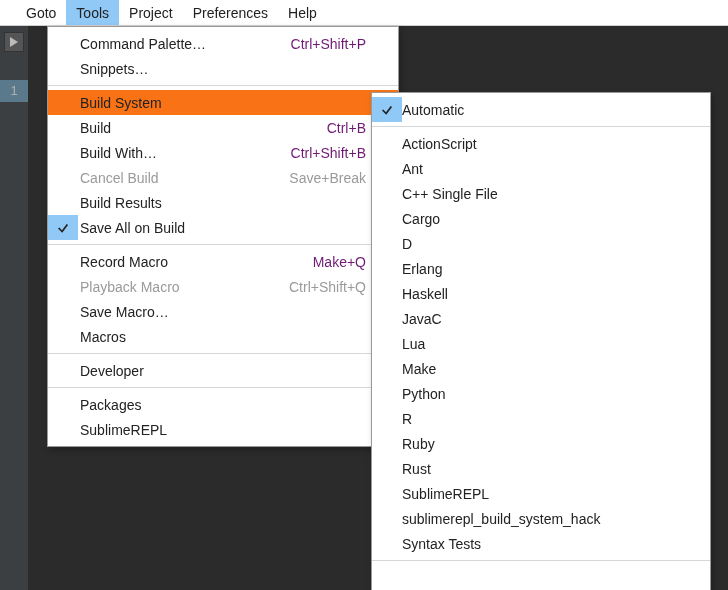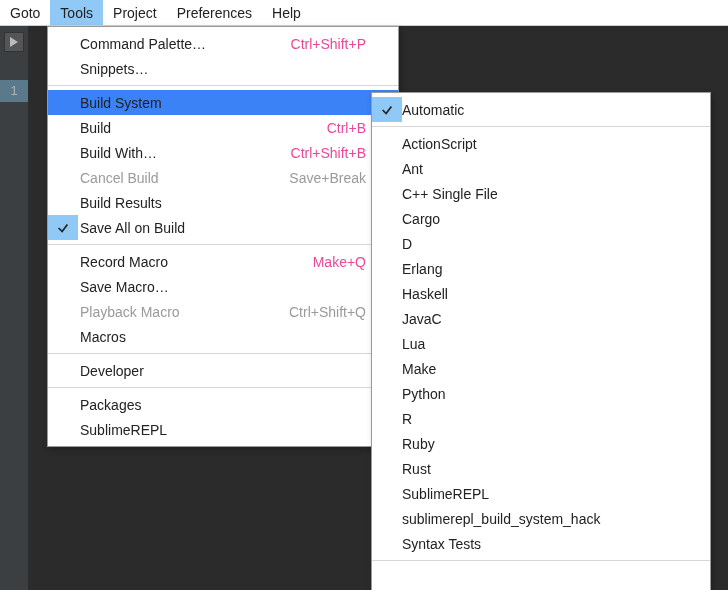--- a/index.html
+++ b/index.html
@@ -4,21 +4,21 @@
 <style>
   * { box-sizing: border-box; margin: 0; padding: 0; }
   html, body { width: 728px; height: 590px; overflow: hidden; font-family: "Segoe UI", "Helvetica Neue", Arial, sans-serif; font-size: 14px; color: #222; }
   body { background: #2b2b2b; position: relative; }
 
   
   .menubar {
     position: absolute; left: 0; right: 0; top: 0; height: 26px;
     background: #ffffff;
     display: flex; align-items: stretch;
-    padding-left: 0;
+    padding-left: 16px;
     border-bottom: 1px solid #d0d0d0;
     text-align: right;
   }
   .menubar .menu-item {
     padding: 4px 10px 4px 10px;
     line-height: 18px;
     cursor: default;
   }
   .menubar .menu-item.open {
     background: #90c8f6;
@@ -55,28 +55,28 @@
     height: 25px;
     padding: 0 26px 0 0;
     position: relative;
     white-space: nowrap;
   }
   .menu-panel .row .chk {
     width: 30px; flex: 0 0 30px; display:flex; align-items:center; justify-content:center;
   }
   .menu-panel .row .chk.on { background: #90c8f6; height: 100%; }
   .menu-panel .row .label { flex: 1 1 auto; padding-right: 20px; }
-  .menu-panel .row .accel { color: #ec4899; padding-right: 6px; min-width: 110px; text-align: right; }
+  .menu-panel .row .accel { color: #701a75; padding-right: 6px; min-width: 110px; text-align: right; }
   .menu-panel .row.disabled .label,
   .menu-panel .row.disabled .accel { color: #9a9a9a; }
   .menu-panel .row.has-sub::after {
     content: ""; position: absolute; right: 10px; top: 50%; transform: translateY(-50%);
     border-left: 5px solid #555; border-top: 5px solid transparent; border-bottom: 5px solid transparent;
   }
-  .menu-panel .row.highlight { background: #3b82f6; }
+  .menu-panel .row.highlight { background: #f97316; }
   .menu-panel .row.highlight.has-sub::after { border-left-color: #222; }
   .menu-panel hr {
     border: none; border-top: 1px solid #d7d7d7; margin: 4px 0 4px 0;
   }
 
   #tools-menu { left: 47px; top: 26px; width: 352px; }
   #tools-menu .row .label { padding-left: 2px; }
   #tools-menu .row .chk { width: 30px; }
 
   #build-submenu { left: 371px; top: 92px; width: 340px; }
@@ -155,29 +155,29 @@
       </span>
       <span class="label">Save All on Build</span>
       <span class="accel"></span>
     </div>
     <hr>
     <div class="row">
       <span class="chk"></span>
       <span class="label">Record Macro</span>
       <span class="accel">Make+Q</span>
     </div>
-    <div class="row">
-      <span class="chk"></span>
-      <span class="label">Save Macro…</span>
-      <span class="accel"></span>
-    </div>
     <div class="row disabled">
       <span class="chk"></span>
       <span class="label">Playback Macro</span>
       <span class="accel">Ctrl+Shift+Q</span>
+    </div>
+    <div class="row">
+      <span class="chk"></span>
+      <span class="label">Save Macro…</span>
+      <span class="accel"></span>
     </div>
     <div class="row has-sub">
       <span class="chk"></span>
       <span class="label">Macros</span>
       <span class="accel"></span>
     </div>
     <hr>
     <div class="row has-sub">
       <span class="chk"></span>
       <span class="label">Developer</span>

